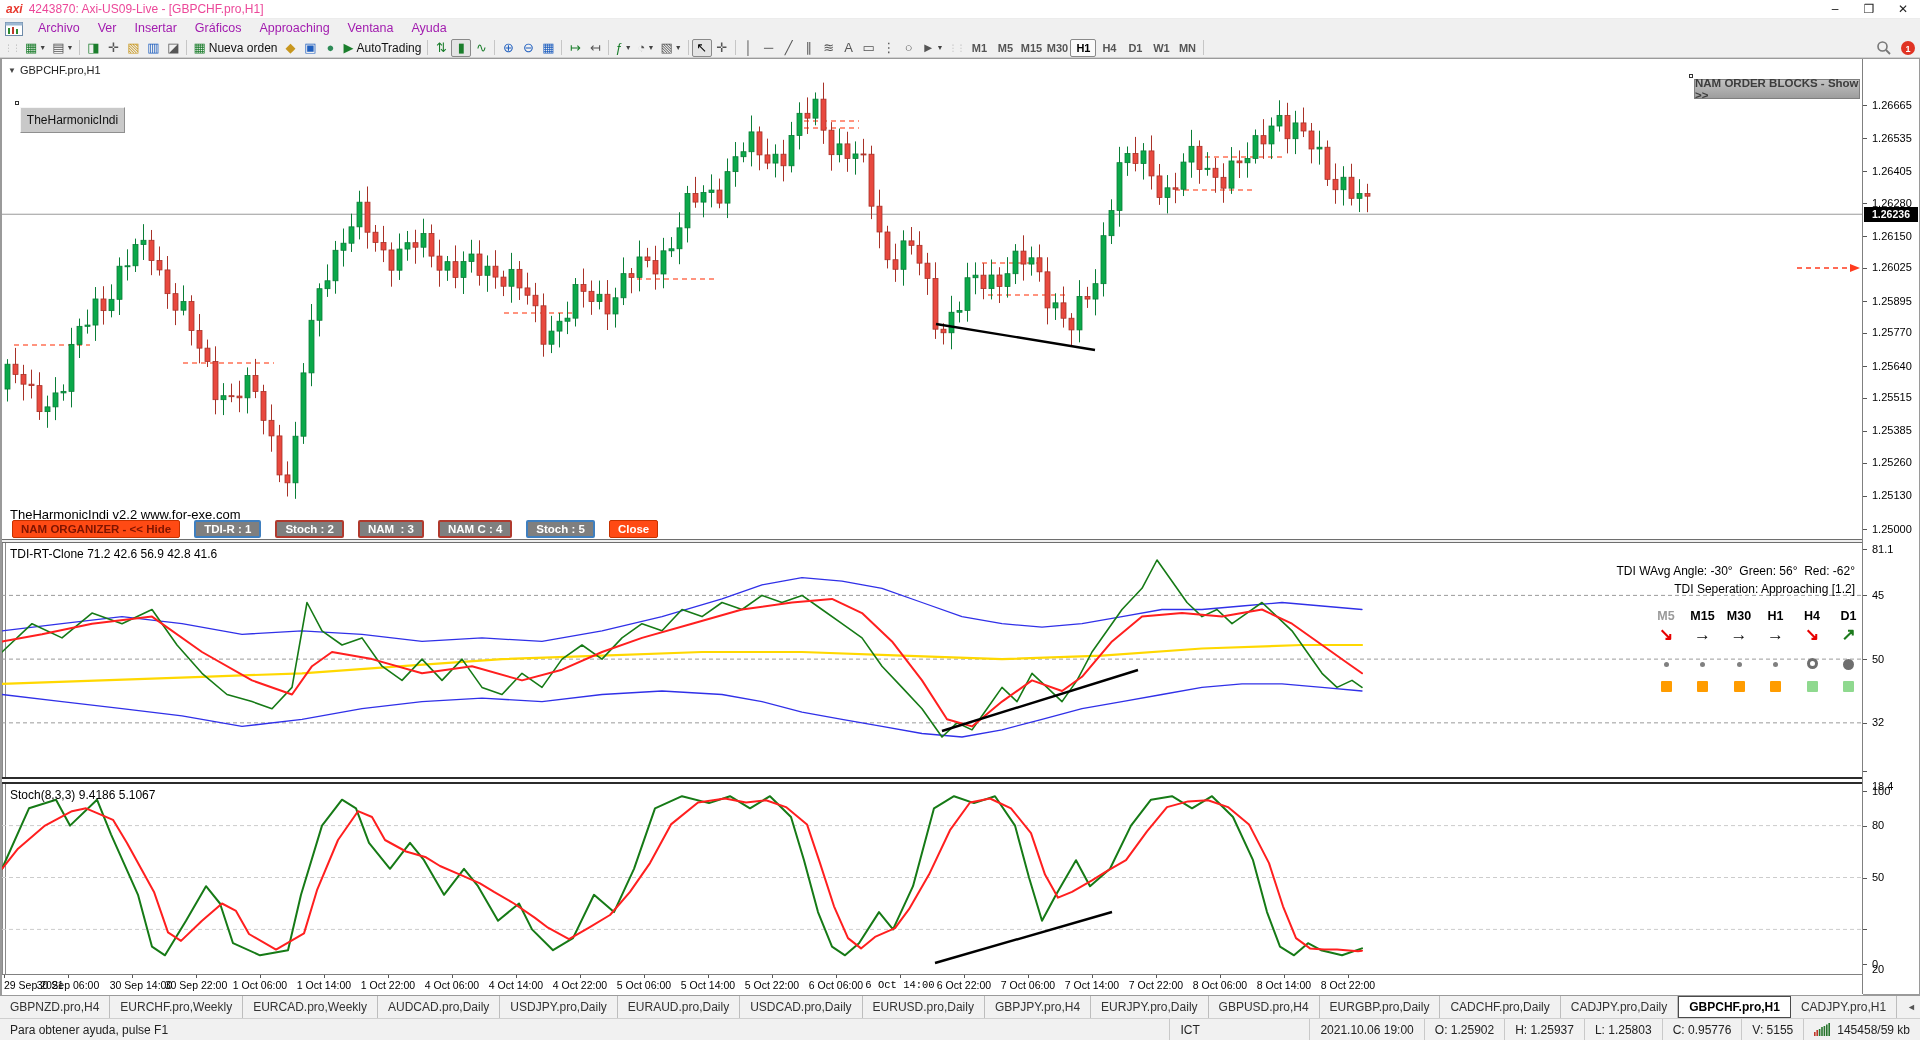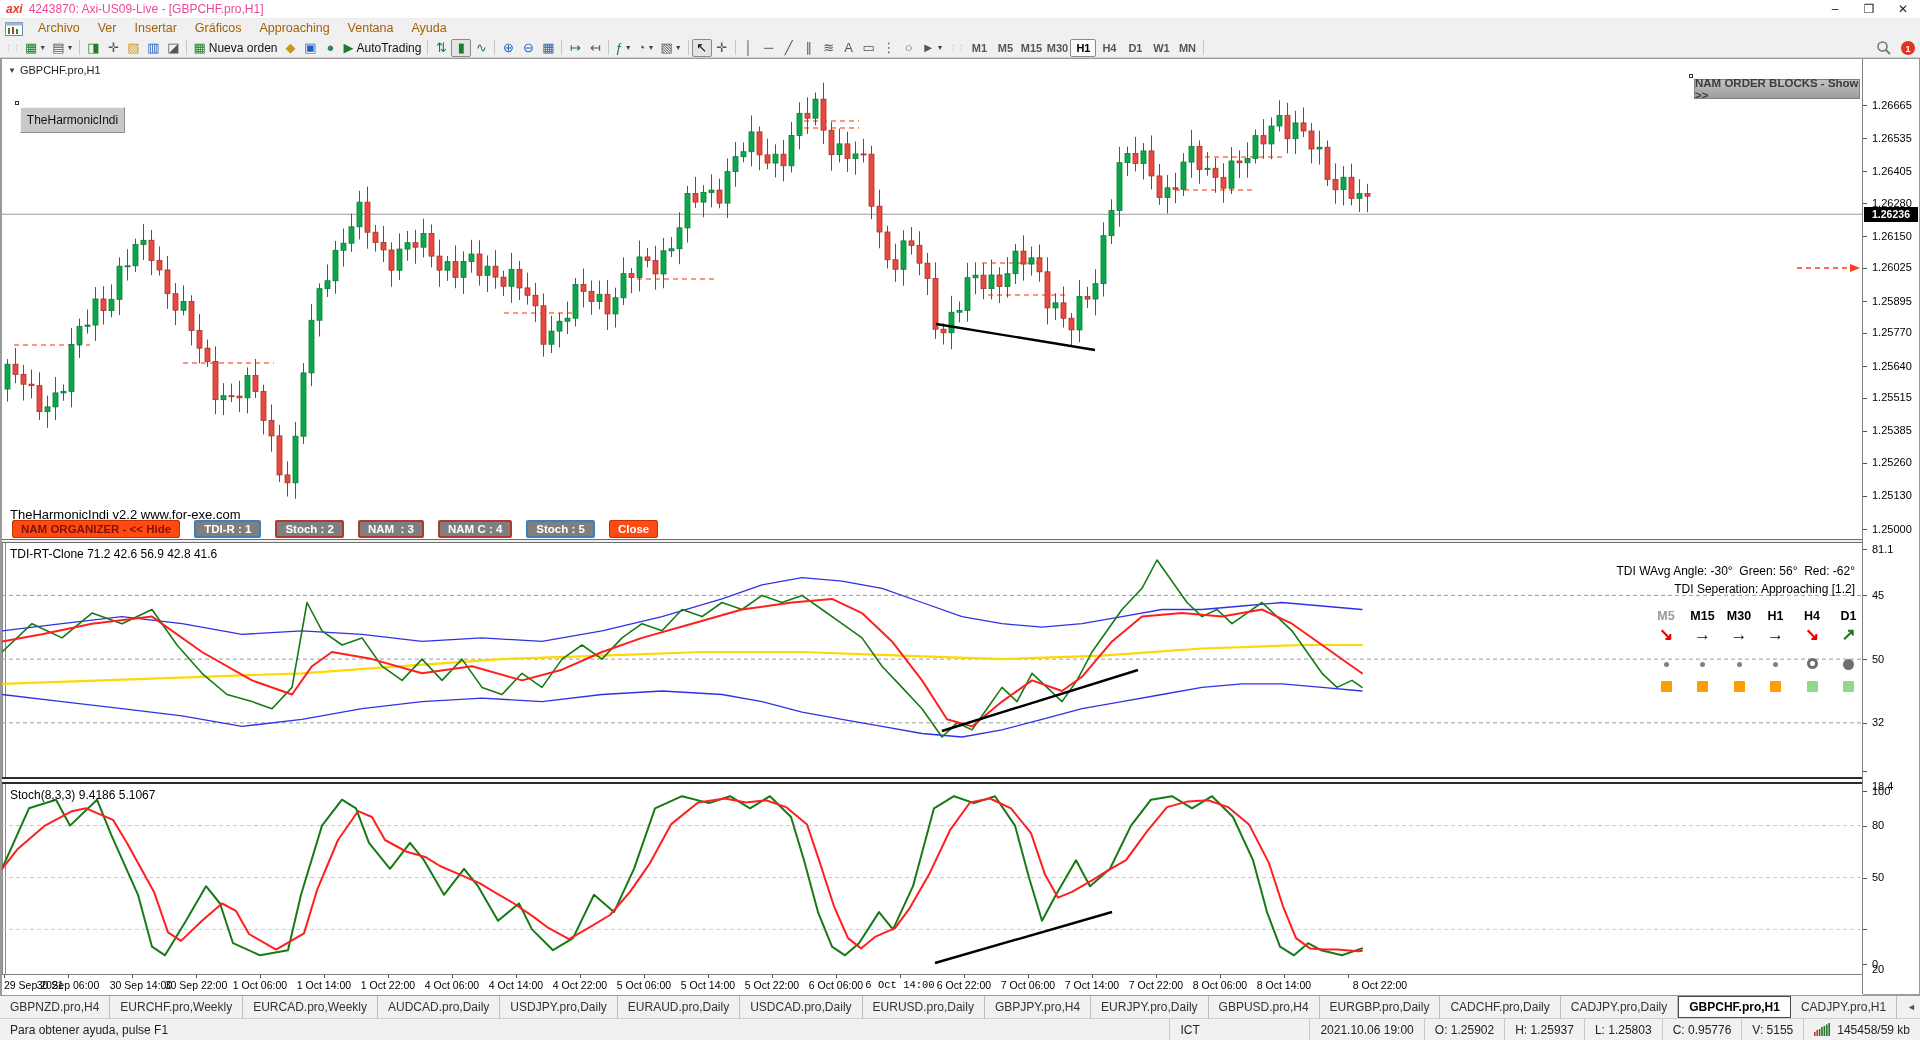--- a/index.html
+++ b/index.html
@@ -8,21 +8,21 @@
         font-family:"Liberation Sans",sans-serif;color:#111;-webkit-font-smoothing:antialiased}
   
   .titlebar{position:absolute;top:0;left:0;right:0;height:19px;background:#fff;display:flex;align-items:center;border-bottom:1px solid #ececec}
   .app-logo{color:#e8392e;font-weight:bold;font-size:12px;margin:0 6px 0 6px;font-style:italic}
   .title-text{font-size:12px;color:#ec4899}
   .win-controls{margin-left:auto;display:flex;height:100%}
   .win-btn{width:34px;height:100%;display:flex;align-items:center;justify-content:center;font-size:12px;color:#222}
   
   .menubar{position:absolute;top:19px;left:0;right:0;height:19px;background:#f0f0f0;display:flex;align-items:center;font-size:12.5px}
   .child-icon{width:18px;height:14px;margin:0 6px 0 5px}
-  .menu-item{padding:0 9px;line-height:19px;color:#a16207}
+  .menu-item{padding:0 9px;line-height:19px;color:#a21caf}
   
   .toolbar{position:absolute;top:38px;left:0;right:0;height:20px;background:#f0f0f0;border-bottom:1px solid #d0d0d0;display:flex;align-items:center;font-size:12px;padding-left:2px}
   .tb-handle{color:#b9b9b9;font-size:9px;letter-spacing:-1px;margin:0 2px;user-select:none}
   .tb-sep{width:1px;height:15px;background:#c6c6c6;margin:0 3px}
   .tb-btn{min-width:20px;height:18px;display:flex;align-items:center;justify-content:center;border:1px solid transparent;border-radius:2px;padding:0 2px;font-size:13px;line-height:1}
   .tb-btn.active{border-color:#8a8a8a;background:#e4e4e4}
   .tb-caret{font-size:7px;color:#444;margin-left:2px}
   .tb-label{font-size:12px;margin-left:3px;color:#111}
   .tf-btn{min-width:26px;height:18px;display:flex;align-items:center;justify-content:center;font-size:11px;font-weight:bold;color:#555;border:1px solid transparent;border-radius:2px}
   .tf-btn.active{border-color:#8a8a8a;background:#fbfbfb;color:#000}
@@ -740,21 +740,21 @@
         <div class="tlabel" style="left: 1026px; transform: translateX(-50%);">7 Oct 06:00</div>
         <div class="ttick" style="left: 1090px;"></div>
         <div class="tlabel" style="left: 1090px; transform: translateX(-50%);">7 Oct 14:00</div>
         <div class="ttick" style="left: 1154px;"></div>
         <div class="tlabel" style="left: 1154px; transform: translateX(-50%);">7 Oct 22:00</div>
         <div class="ttick" style="left: 1218px;"></div>
         <div class="tlabel" style="left: 1218px; transform: translateX(-50%);">8 Oct 06:00</div>
         <div class="ttick" style="left: 1282px;"></div>
         <div class="tlabel" style="left: 1282px; transform: translateX(-50%);">8 Oct 14:00</div>
         <div class="ttick" style="left: 1346px;"></div>
-        <div class="tlabel" style="left: 1346px; transform: translateX(-50%); margin-left: 32px;">8 Oct 22:00</div>
+        <div class="tlabel" style="left: 1346px; transform: translateX(-50%);">8 Oct 22:00</div>
       </div>
 
     <div class="scale-col" id="scale-col">
         <div class="scale-tick" style="top: 46px;"></div>
         <div class="scale-label" style="top: 39.5px;">1.26665</div>
         <div class="scale-tick" style="top: 79.1051px;"></div>
         <div class="scale-label" style="top: 72.6051px;">1.26535</div>
         <div class="scale-tick" style="top: 112.21px;"></div>
         <div class="scale-label" style="top: 105.71px;">1.26405</div>
         <div class="scale-tick" style="top: 144.042px;"></div>

